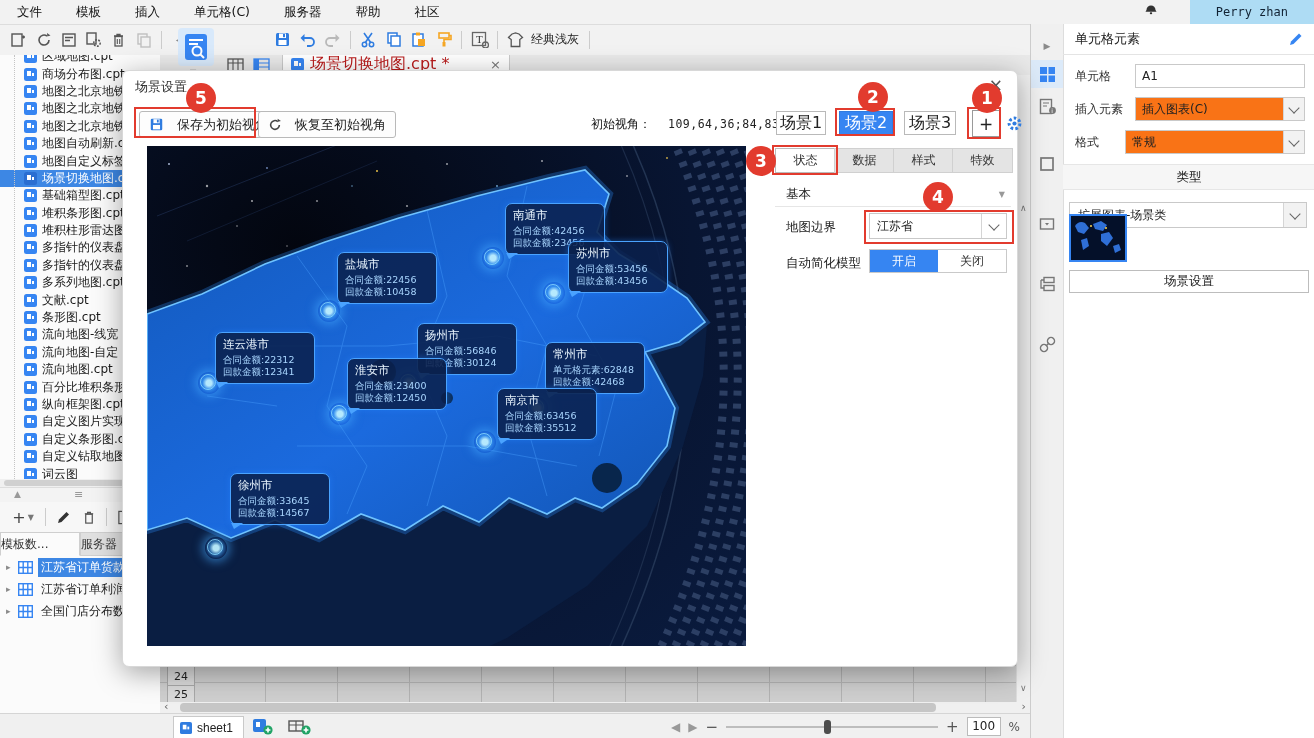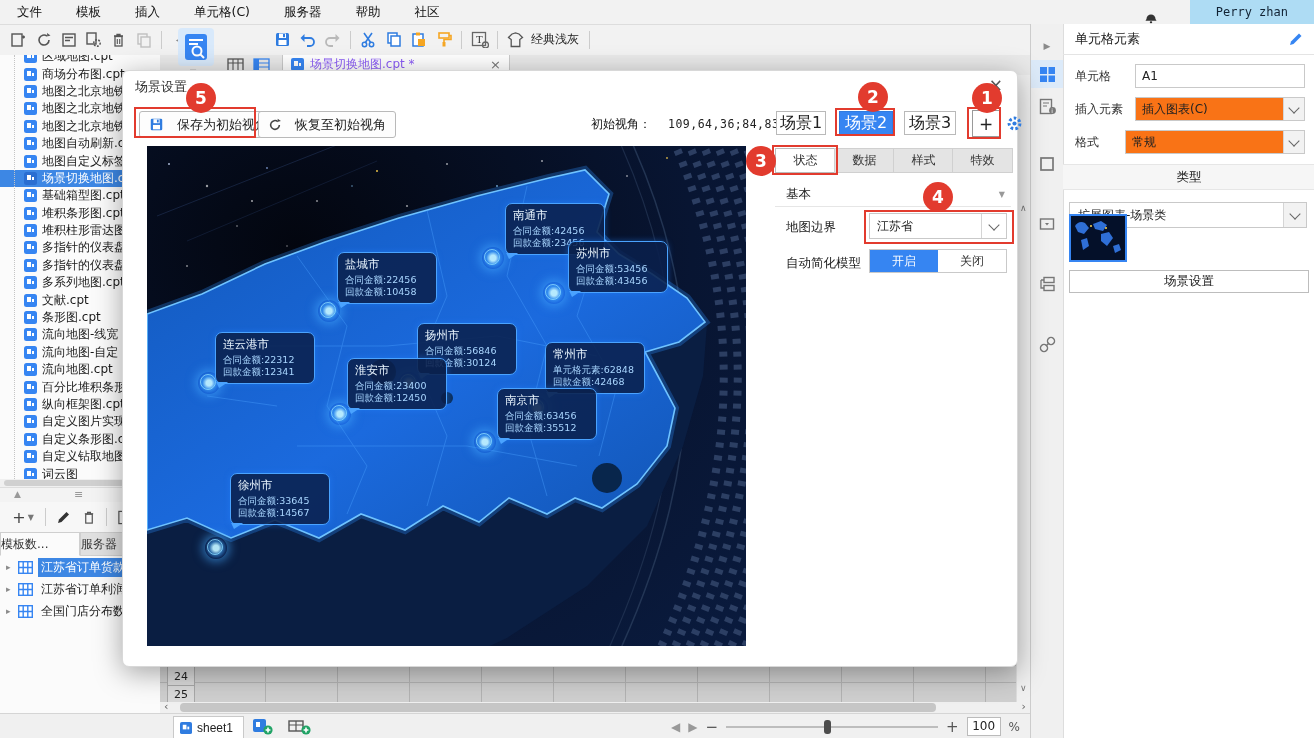--- a/index.html
+++ b/index.html
@@ -1,21 +1,21 @@
 <!DOCTYPE html>
 <html><head>
 <meta charset="utf-8">
 <style>
   html,body{margin:0;padding:0;background:#888}
   #app{position:relative;width:1314px;height:738px;background:#ececec;font-family:"DejaVu Sans","Liberation Sans",sans-serif;font-size:12px;color:#222;overflow:hidden}
   .nw{white-space:nowrap;overflow:hidden}
   
   .menubar{position:absolute;left:0;top:0;width:1314px;height:24px;background:#f2f2f2;border-bottom:1px solid #ddd;display:flex;align-items:center;z-index:20}
   .menu-item{padding:0 17px;font-size:12.5px;color:#111;cursor:default}
-  .menubar-right{margin-left:auto;display:flex;align-items:flex-end;height:24px}
+  .menubar-right{margin-left:auto;display:flex;align-items:flex-start;height:24px}
   .bellwrap{width:46px;text-align:center;line-height:24px}
   .user-chip{background:#aedcf4;height:24px;display:flex;align-items:center;padding:0 26px;font-family:"DejaVu Sans Mono",monospace;font-size:12px;color:#123}
   
   .toolbar{position:absolute;left:0;top:24px;width:1030px;height:31px;background:#f2f2f2;display:flex;align-items:center;padding-left:6px;z-index:6}
   .tbtn{width:25px;height:24px;display:flex;align-items:center;justify-content:center;flex:none}
   .tsep{width:1px;height:18px;background:#ccc;margin:0 5px;flex:none}
   .theme-label{font-size:12px;margin-left:3px;color:#222}
   .big-template{position:absolute;left:178px;top:28px;width:36px;height:38px;background:#d8e9fb;border-radius:4px;display:flex;align-items:center;justify-content:center;z-index:7}
   .big-template-caret{position:absolute;left:190px;top:68px;font-size:8px;color:#888;z-index:7}
   
@@ -37,21 +37,21 @@
   .ptab.active{background:#fbfbfb;border-bottom-color:#fbfbfb}
   .datasets{position:absolute;left:0;top:501px;width:160px}
   .ds-row{display:flex;align-items:center;height:22px;padding-left:6px;white-space:nowrap}
   .ds-arrow{color:#8a8a8a;font-size:9px;width:12px}
   .ds-label{margin-left:5px;padding:1px 3px}
   .ds-row.sel .ds-label{background:#3d87e4;color:#fff}
   
   .doc-tabbar{position:absolute;left:160px;top:53px;width:870px;height:22px;background:#e9e9e9;z-index:5;display:flex;align-items:flex-end}
   .dtb-icon{width:26px;height:20px;display:flex;align-items:center;justify-content:center}
   .doc-tab{height:21px;background:#fff;border:1px solid #c9c9c9;border-bottom:none;display:flex;align-items:center;padding:0 8px;margin-left:8px;min-width:210px}
-  .doc-tab .title{margin:0 26px 0 6px;font-size:12px;color:#8b5cf6}
+  .doc-tab .title{margin:0 26px 0 6px;font-size:16px;color:#b91c1c}
   .doc-tab .close{color:#777;font-size:13px;margin-left:auto}
   .grid-bottom{position:absolute;left:160px;top:665px;width:856px;height:37px;background:#cfcfcf;z-index:5;
     background-image:repeating-linear-gradient(90deg,#b3b3b3 0 1px,transparent 1px 72px),repeating-linear-gradient(0deg,#b3b3b3 0 1px,transparent 1px 20px);background-position:33px 1px}
   .rowhdr{position:absolute;left:7px;width:26px;height:19px;background:#dadada;border:1px solid #a8a8a8;display:flex;align-items:center;justify-content:center;font-size:11px;color:#222}
   .canvas-vscroll{position:absolute;left:1016px;top:75px;width:14px;height:627px;background:#f0f0f0;border-left:1px solid #ddd;z-index:5;color:#777;font-size:9px}
   .canvas-vscroll .up{position:absolute;left:3px;top:128px}
   .canvas-vscroll .dn{position:absolute;left:3px;top:608px}
   .canvas-hscroll{position:absolute;left:160px;top:702px;width:870px;height:11px;background:#f0f0f0;z-index:5}
   .canvas-hscroll .thumb{position:absolute;left:20px;top:1px;width:756px;height:9px;background:#c6c6c6;border-radius:4px}
   .canvas-hscroll .ar{position:absolute;top:-2px;font-size:11px;color:#666}

